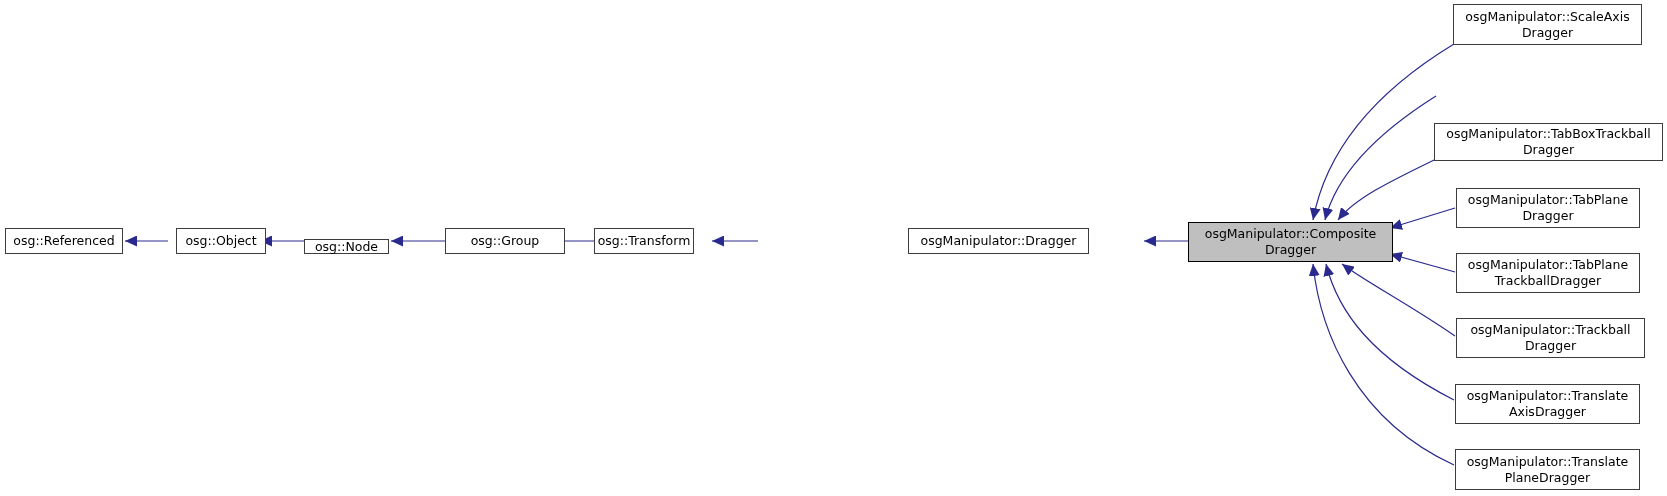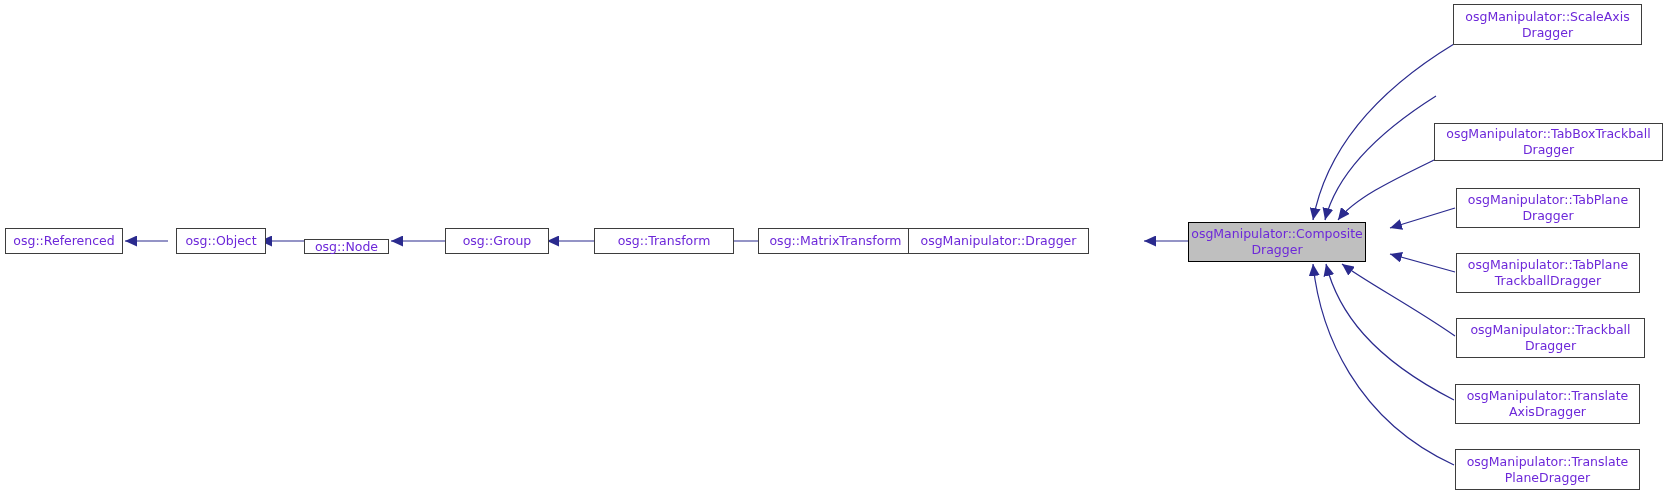--- a/index.html
+++ b/index.html
@@ -12,21 +12,21 @@
     overflow: hidden;
   }
   svg.edges { position: absolute; left: 0; top: 0; display: block; }
   .edge { fill: none; stroke: #2a2a8e; stroke-width: 1.2px; }
   .ahead { fill: #2a2a8e; }
   .node {
     position: absolute;
     box-sizing: border-box;
     background: #ffffff;
     border: 1px solid #3d3d3d;
-    color: #6d28d9;
+    color: #000000;
     display: flex;
     align-items: center;
     justify-content: center;
     text-align: center;
     font-size: 12.5px;
     line-height: 16px;
     cursor: pointer;
   }
   .node .lbl { white-space: pre-line; }
   .node.current {
@@ -67,34 +67,31 @@
 
   <div class="node" style="left:5px; top:228px; width:118px; height:26px">
     <span class="lbl">osg::Referenced</span>
   </div>
   <div class="node" style="left:176px; top:228px; width:90px; height:26px">
     <span class="lbl">osg::Object</span>
   </div>
   <div class="node" style="left:304px; top:239px; width:85px; height:15px">
     <span class="lbl">osg::Node</span>
   </div>
-  <div class="node" style="left:445px; top:228px; width:104px; height:26px">
+  <div class="node" style="left:445px; top:228px; width:120px; height:26px">
     <span class="lbl">osg::Group</span>
   </div>
-  <div class="node" style="left:594px; top:228px; width:140px; height:26px">
+  <div class="node" style="left:594px; top:228px; width:100px; height:26px">
     <span class="lbl">osg::Transform</span>
-  </div>
-  <div class="node" style="left:758px; top:228px; width:155px; height:26px">
-    <span class="lbl">osg::MatrixTransform</span>
   </div>
   <div class="node" style="left:908px; top:228px; width:181px; height:26px">
     <span class="lbl">osgManipulator::Dragger</span>
   </div>
 
-  <div class="node current" style="left:1188px; top:222px; width:178px; height:40px">
+  <div class="node current" style="left:1188px; top:222px; width:205px; height:40px">
     <span class="lbl">osgManipulator::Composite
 Dragger</span>
   </div>
 
   <div class="node" style="left:1453px; top:4px; width:189px; height:41px">
     <span class="lbl">osgManipulator::ScaleAxis
 Dragger</span>
   </div>
   <div class="node" style="left:1434px; top:123px; width:229px; height:38px">
     <span class="lbl">osgManipulator::TabBoxTrackball

